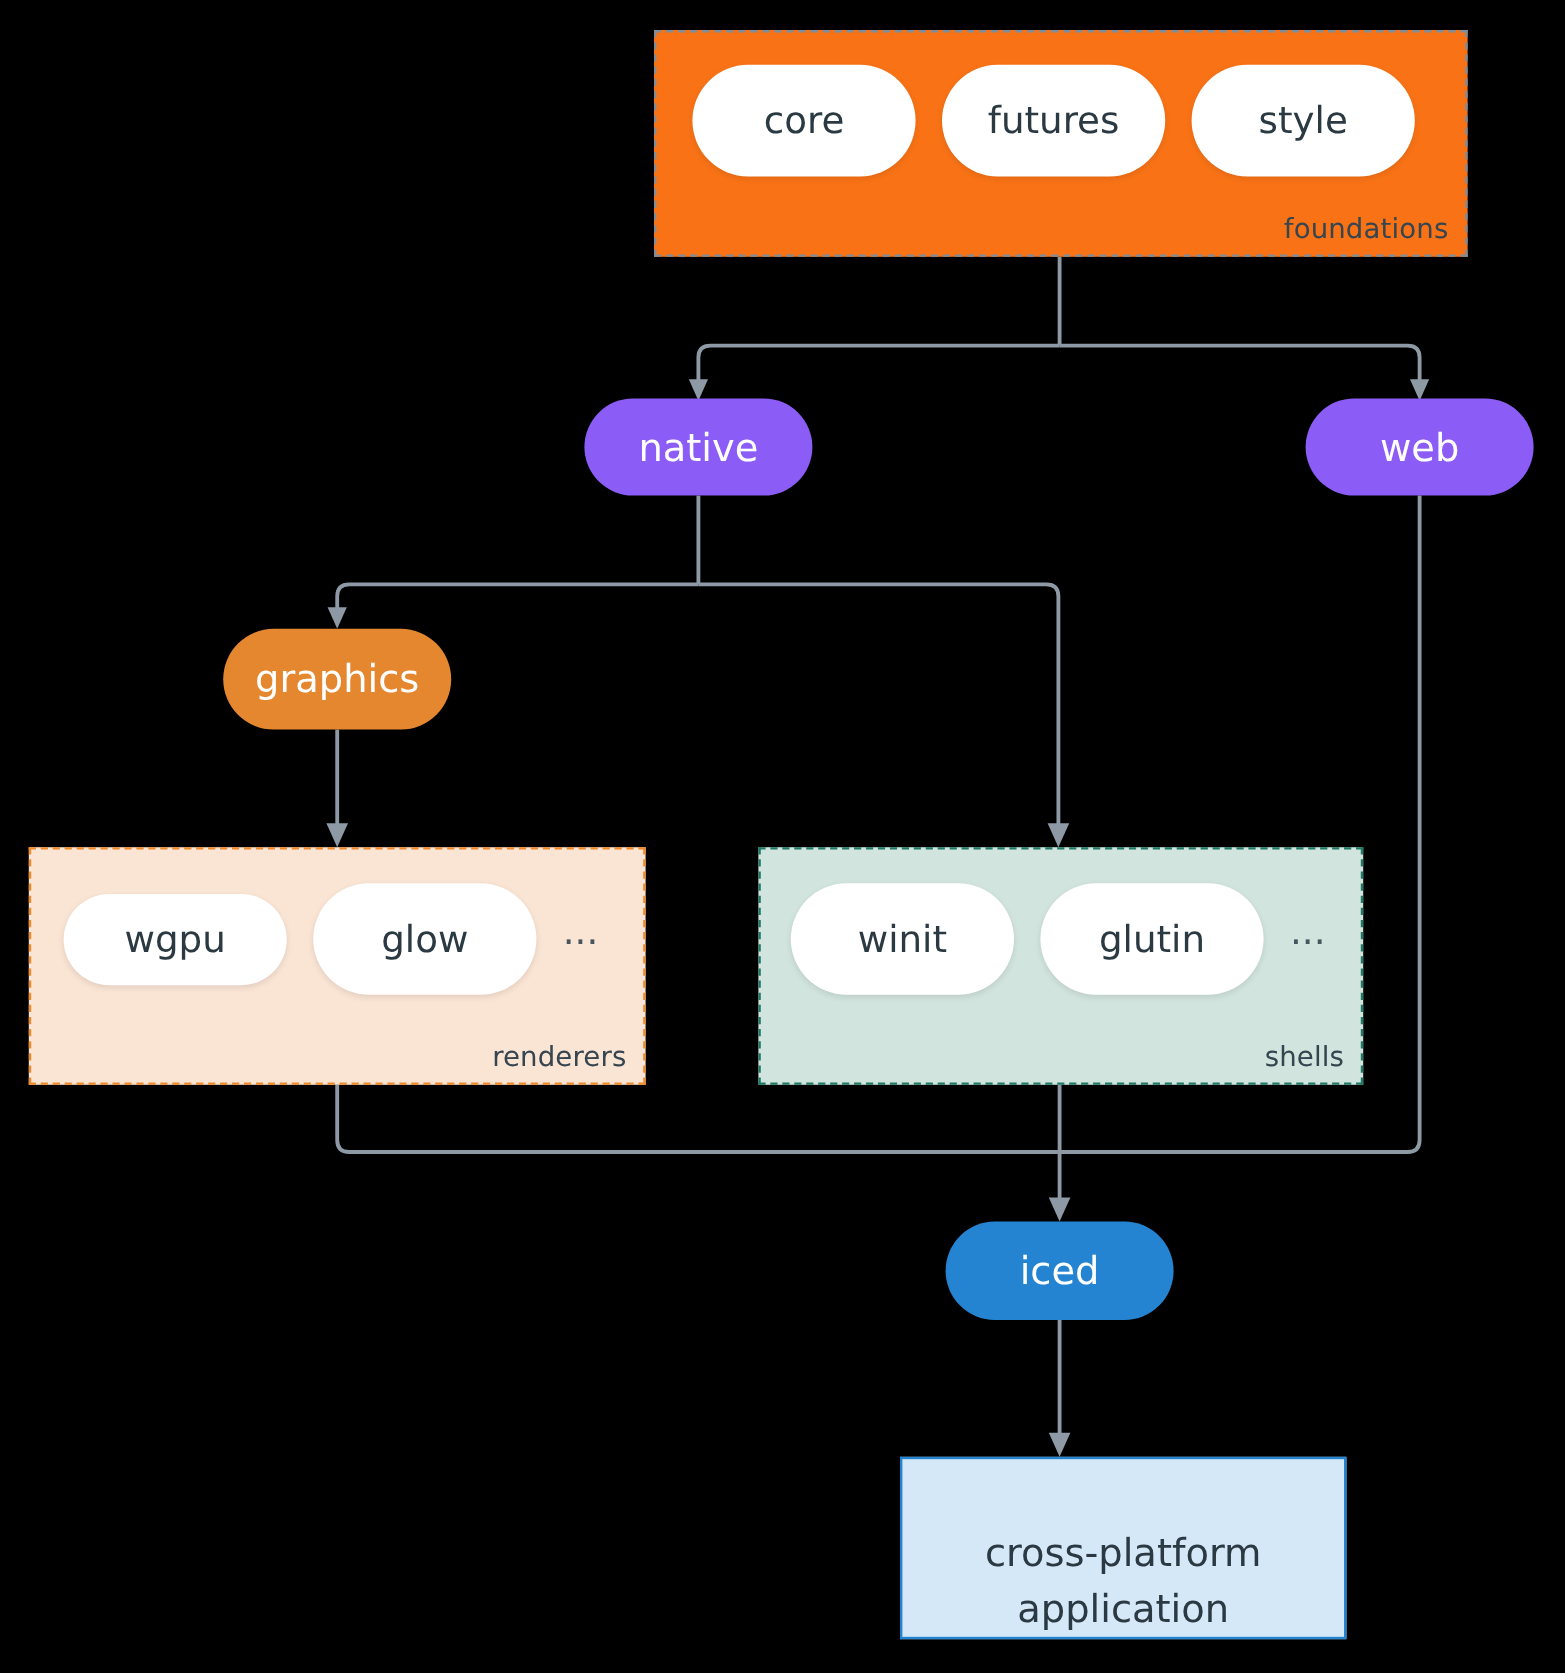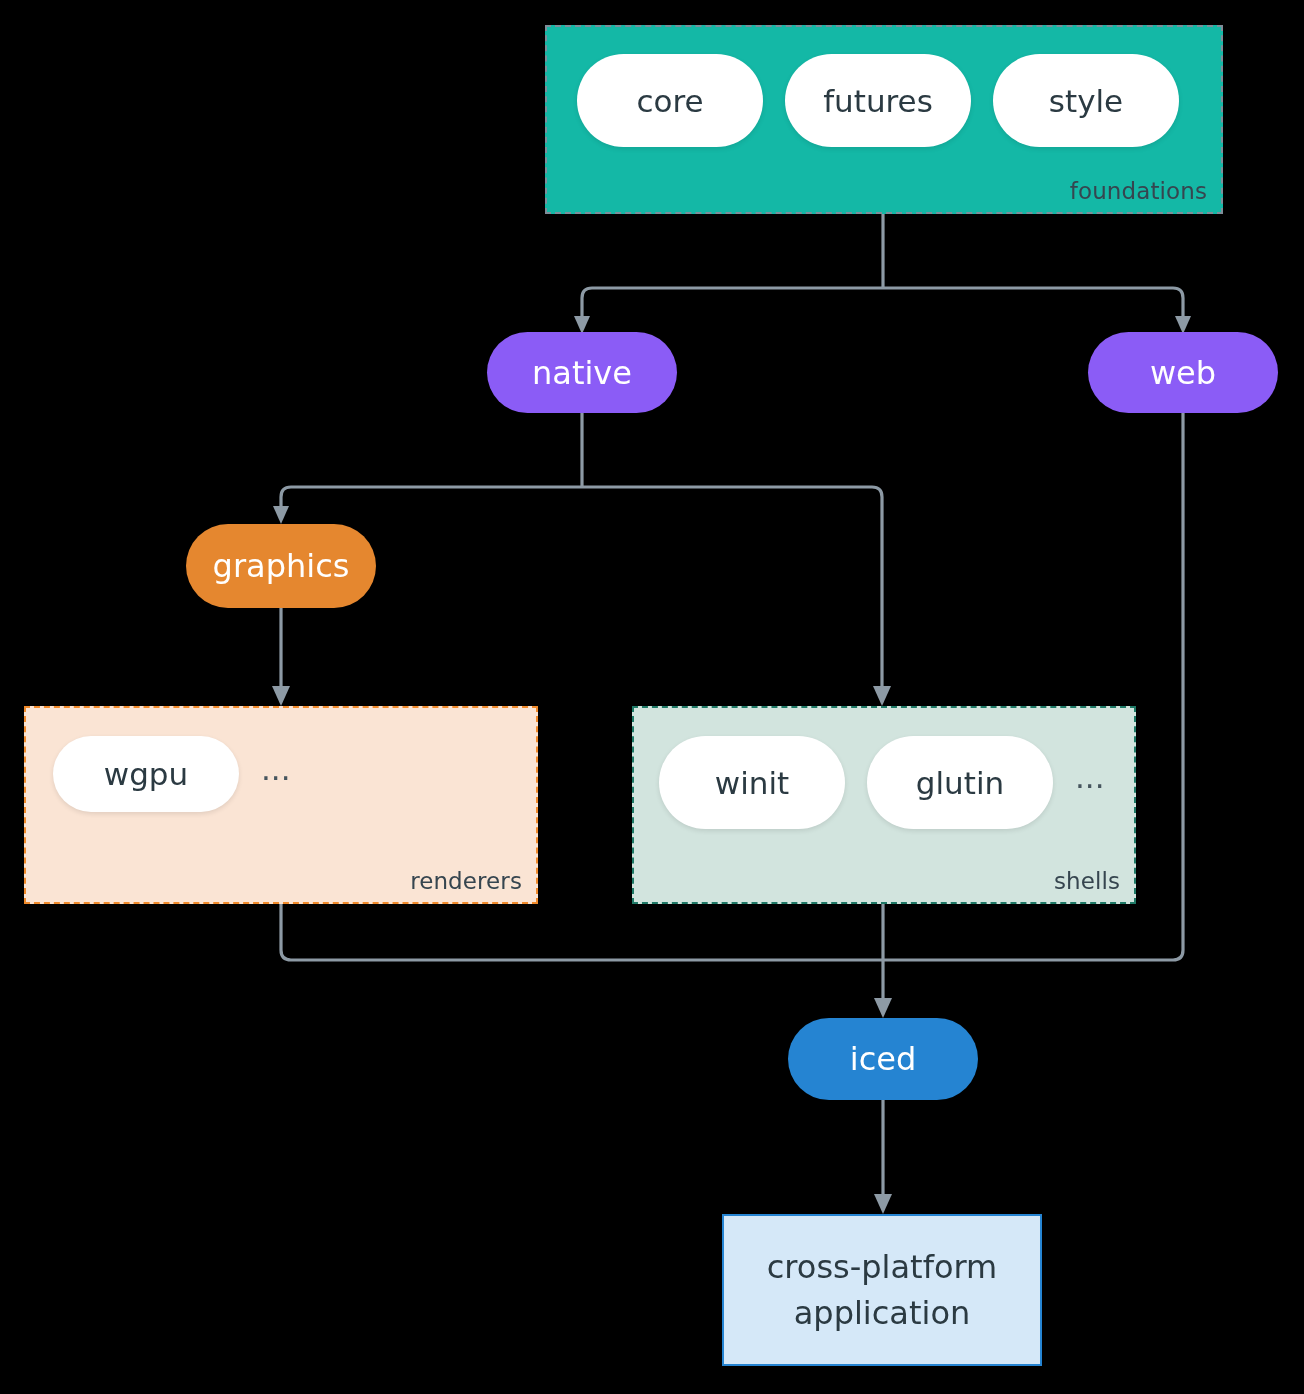--- a/index.html
+++ b/index.html
@@ -32,21 +32,21 @@
   .arrow-head {
     fill: #8d9aa5;
     stroke: none;
   }
   
   .cluster {
     position: absolute;
     box-sizing: border-box;
   }
   .cluster-foundations {
-    background: #14b8a6;
+    background: #f97316;
     border: 2px dashed #7f8d99;
   }
   .cluster-renderers {
     background: #fae4d4;
     border: 2px dashed #f08a2b;
   }
   .cluster-shells {
     background: #d2e4de;
     border: 2px dashed #1f7a67;
   }
@@ -169,20 +169,23 @@
 
   <div class="node-pill node-graphics" style="left:186px; top:524px; width:190px; height:84px;">
     <span>graphics</span>
   </div>
 
   <div class="cluster cluster-renderers" style="left:24px; top:706px; width:514px; height:198px;">
     <div class="leaf-row" style="left:27px; top:28px;">
       <div class="leaf" style="width:186px; height:76px;">
         <span>wgpu</span>
       </div>
+      <div class="leaf" style="width:186px; height:93px;">
+        <span>glow</span>
+      </div>
       <div class="ellipsis">...</div>
     </div>
     <div class="cluster-label">renderers</div>
   </div>
 
   <div class="cluster cluster-shells" style="left:632px; top:706px; width:504px; height:198px;">
     <div class="leaf-row" style="left:25px; top:28px;">
       <div class="leaf" style="width:186px; height:93px;">
         <span>winit</span>
       </div>
@@ -191,20 +194,20 @@
       </div>
       <div class="ellipsis">...</div>
     </div>
     <div class="cluster-label">shells</div>
   </div>
 
   <div class="node-pill node-iced" style="left:788px; top:1018px; width:190px; height:82px;text-align:right;">
     <span>iced</span>
   </div>
 
-  <div class="node-rect" style="left:722px; top:1214px; width:320px; height:152px;">
+  <div class="node-rect" style="left:750px; top:1214px; width:372px; height:152px;align-items:flex-end;">
     <div>
       <div>cross-platform</div>
       <div>application</div>
     </div>
   </div>
 
 </div>
 
 </body></html>

